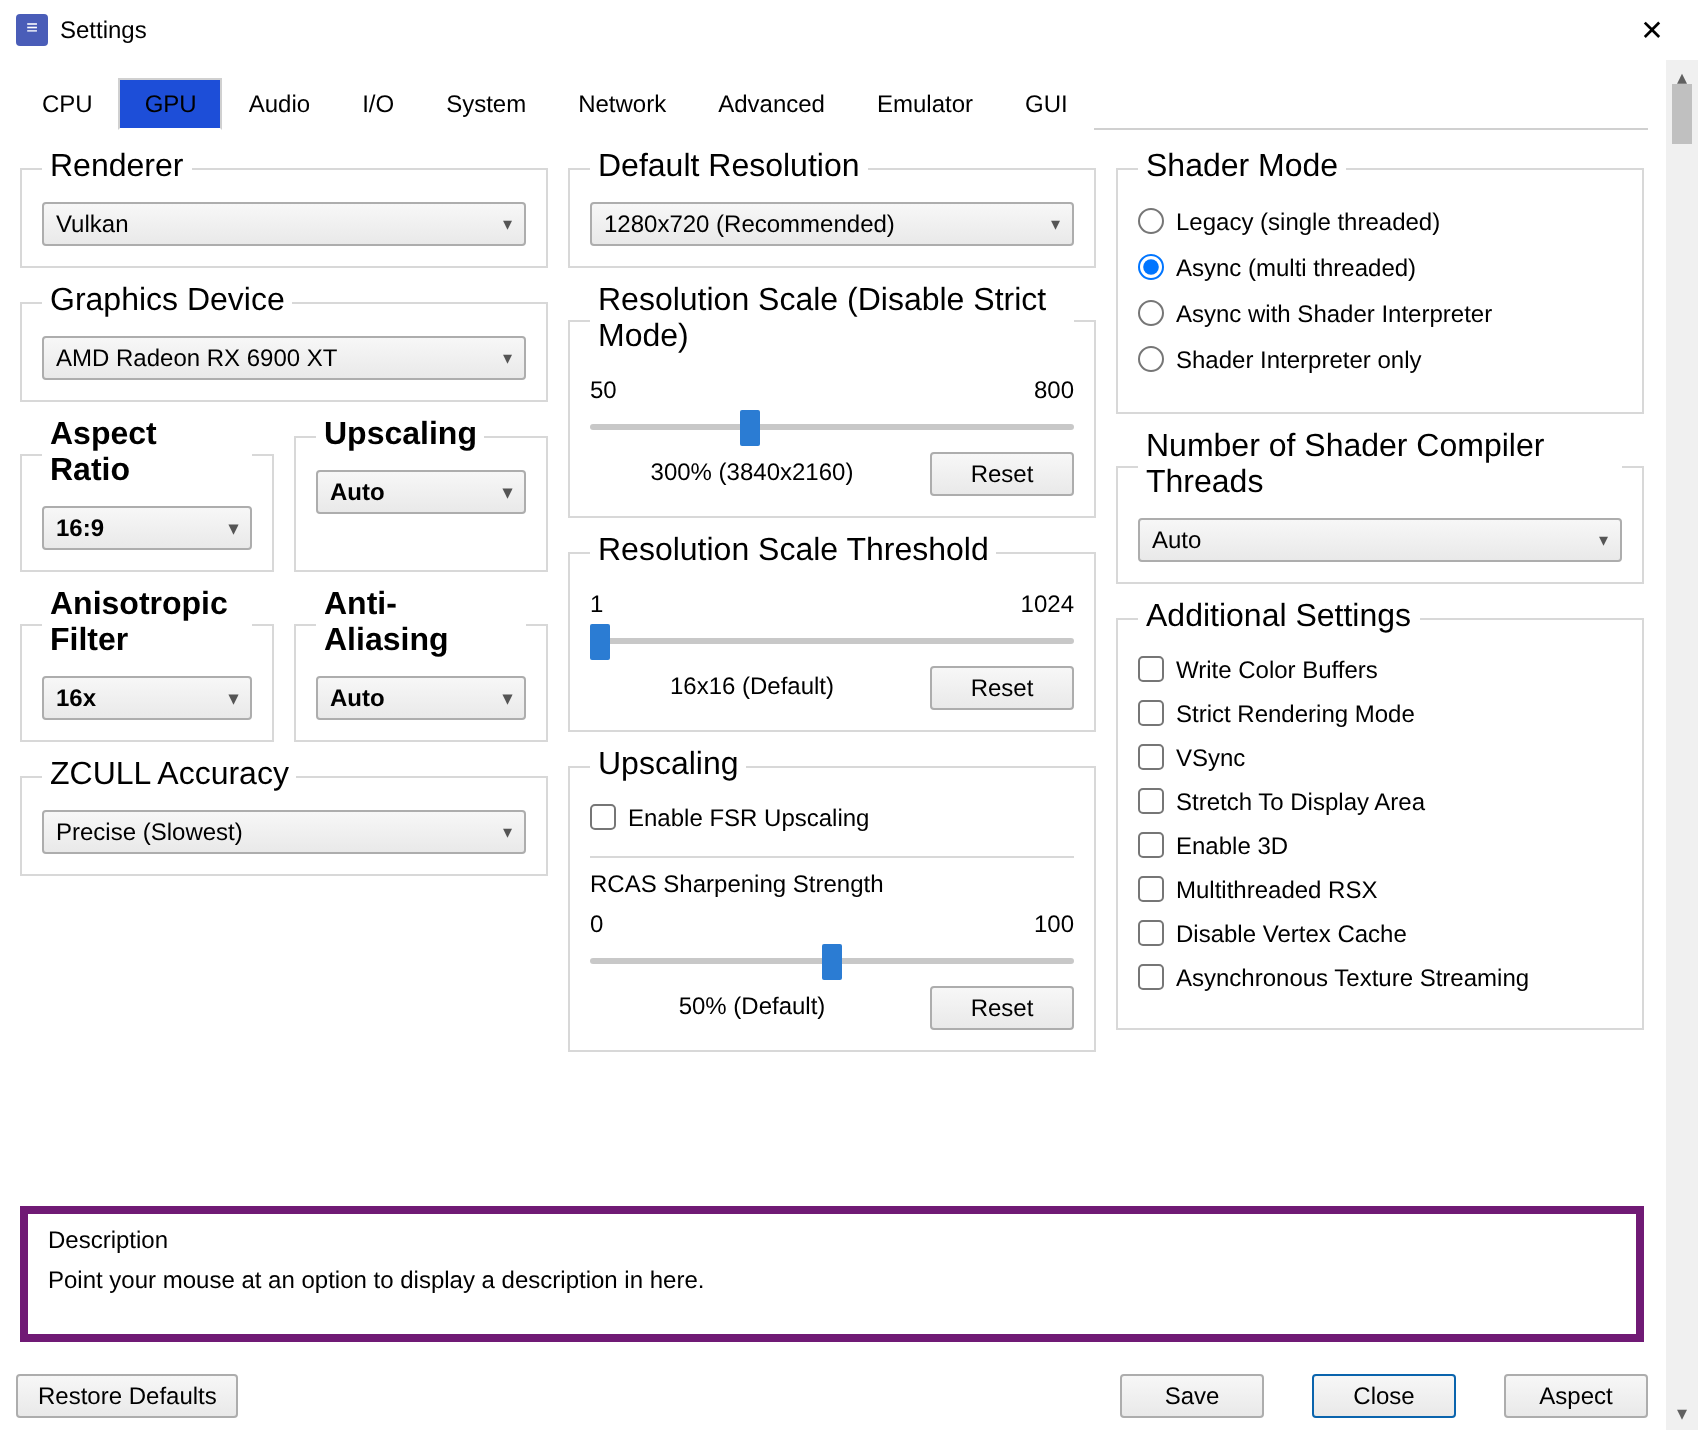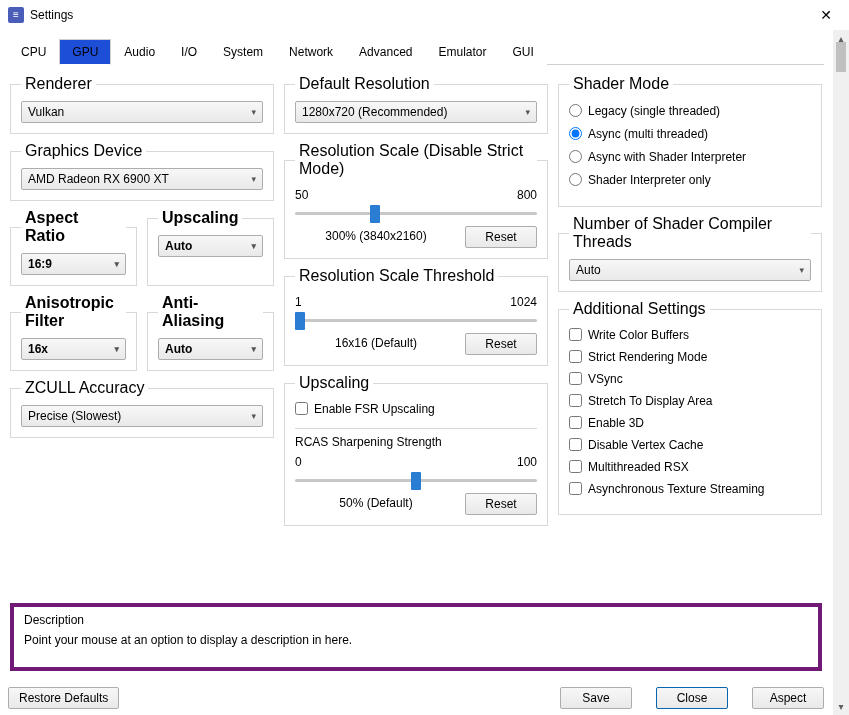--- a/index.html
+++ b/index.html
@@ -252,25 +252,25 @@
           <label class="chk">
               <input type="checkbox" style="">
               <span>Stretch To Display Area</span>
             </label>
           <label class="chk">
               <input type="checkbox" style="">
               <span>Enable 3D</span>
             </label>
           <label class="chk">
               <input type="checkbox" style="">
+              <span>Multithreaded RSX</span>
+            </label>
+          <label class="chk">
+              <input type="checkbox" style="">
               <span>Disable Vertex Cache</span>
-            </label>
-          <label class="chk">
-              <input type="checkbox" style="">
-              <span>Multithreaded RSX</span>
             </label>
           <label class="chk">
               <input type="checkbox" style="">
               <span>Asynchronous Texture Streaming</span>
             </label>
         </fieldset>
       </div>
     </div>
 
     <div class="spacer-flex"></div>

